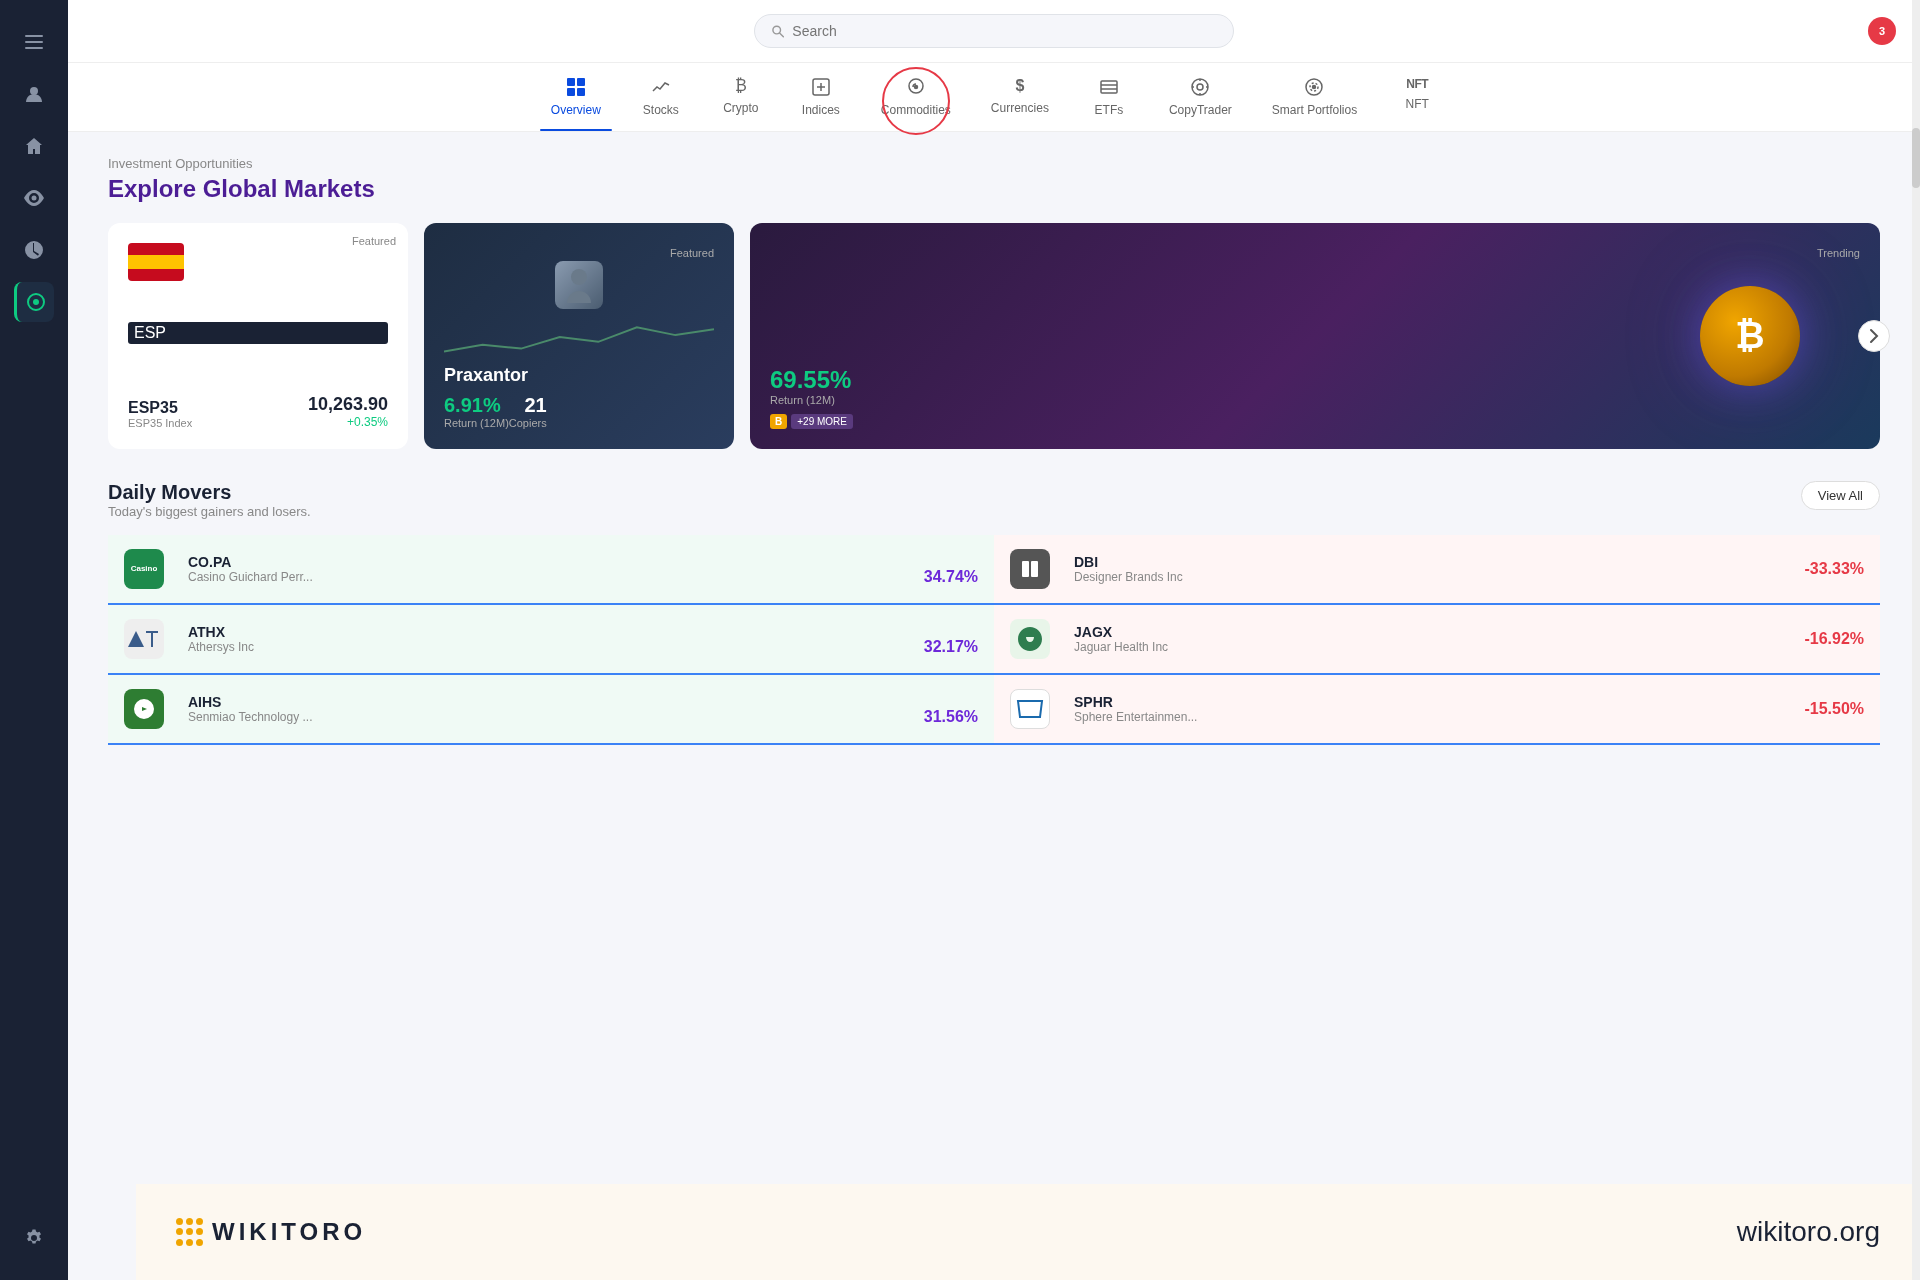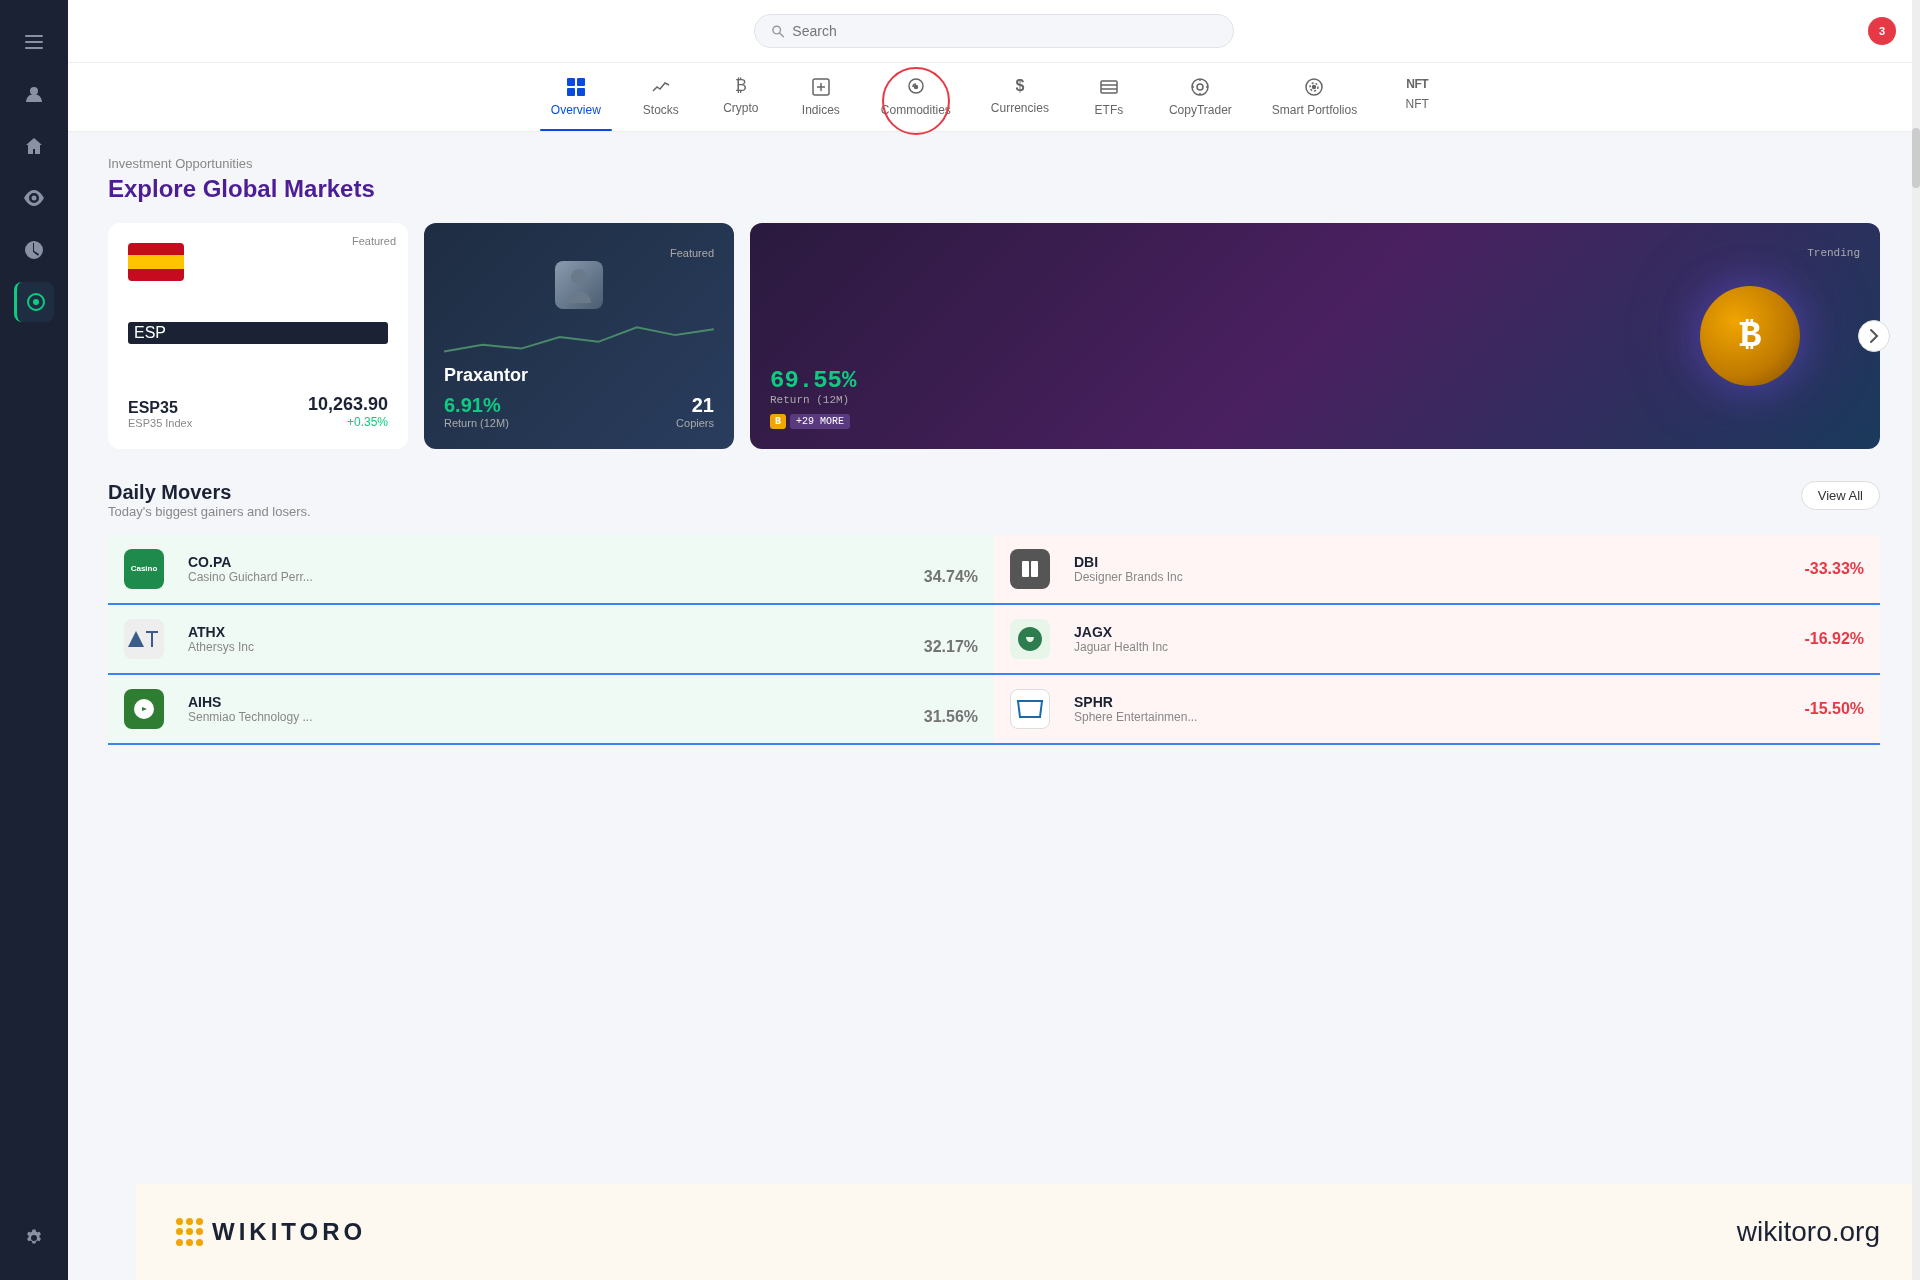--- a/index.html
+++ b/index.html
@@ -115,29 +115,29 @@
     .card-badge-featured { font-size: 11px; color: #aaa; text-align: right; }
     .card-avatar {
       width: 48px; height: 48px; border-radius: 8px; overflow: hidden;
       background: #ccc; margin: 0 auto 8px;
     }
     .card-name { font-size: 18px; font-weight: 700; color: #fff; margin-bottom: 8px; }
     .card-return { font-size: 20px; font-weight: 700; color: #0ecb81; }
     .card-return-label { font-size: 11px; color: #aaa; }
     .card-copiers { font-size: 20px; font-weight: 700; color: #fff; text-align: right; }
     .card-copiers-label { font-size: 11px; color: #aaa; text-align: right; }
-    .card-bottom { display: flex; justify-content: space-between; align-items: flex-end; }
+    .card-bottom { display: flex; align-items: flex-end; }
     .chart-wave { height: 40px; margin-bottom: 8px; }
 
     
     .card-bitcoin {
       flex: 1; border-radius: 12px; padding: 20px;
       background: linear-gradient(135deg, #2a1a3e 0%, #4a2060 50%, #1a3a5c 100%);
       position: relative; overflow: hidden; min-height: 180px;
-      display: flex; flex-direction: column; justify-content: space-between; font-family: Liberation Mono, monospace;
+      display: flex; flex-direction: column; justify-content: space-between;
     }
     .card-bitcoin-name { font-size: 20px; font-weight: 700; color: #fff; }
     .card-bitcoin-return { font-size: 24px; font-weight: 700; color: #0ecb81; }
     .card-more-badge {
       display: flex; gap: 4px; align-items: center;
     }
     .badge-b { background: #f0a500; color: #fff; font-size: 10px; font-weight: bold; padding: 2px 5px; border-radius: 3px; }
 
     
     .daily-movers-header {
@@ -159,21 +159,21 @@
     .mover-row.loss { background: #fff5f5; }
     .mover-logo {
       width: 40px; height: 40px; border-radius: 8px;
       display: flex; align-items: center; justify-content: center;
       font-size: 10px; font-weight: bold; color: #fff; flex-shrink: 0;
     }
     .mover-info { flex: 1; }
     .mover-ticker { font-size: 14px; font-weight: 700; color: #1a2234; }
     .mover-name { font-size: 12px; color: #888; }
     .mover-pct { font-size: 16px; font-weight: 700; }
-    .mover-pct.pos { color: #737373; margin-top: 16px; }
+    .mover-pct.pos { color: #6d28d9; margin-top: 16px; }
     .mover-pct.neg { color: #e63946; }
 
     
     .footer {
       background: #fdf8f0; padding: 32px 40px;
       display: flex; align-items: center; justify-content: space-between;
       margin-left: 68px;
     }
     .footer-logo { display: flex; flex-direction: row; gap: 4px; }
     .footer-logo-dots { display: flex; flex-wrap: wrap; gap: 3px; width: 32px; }

